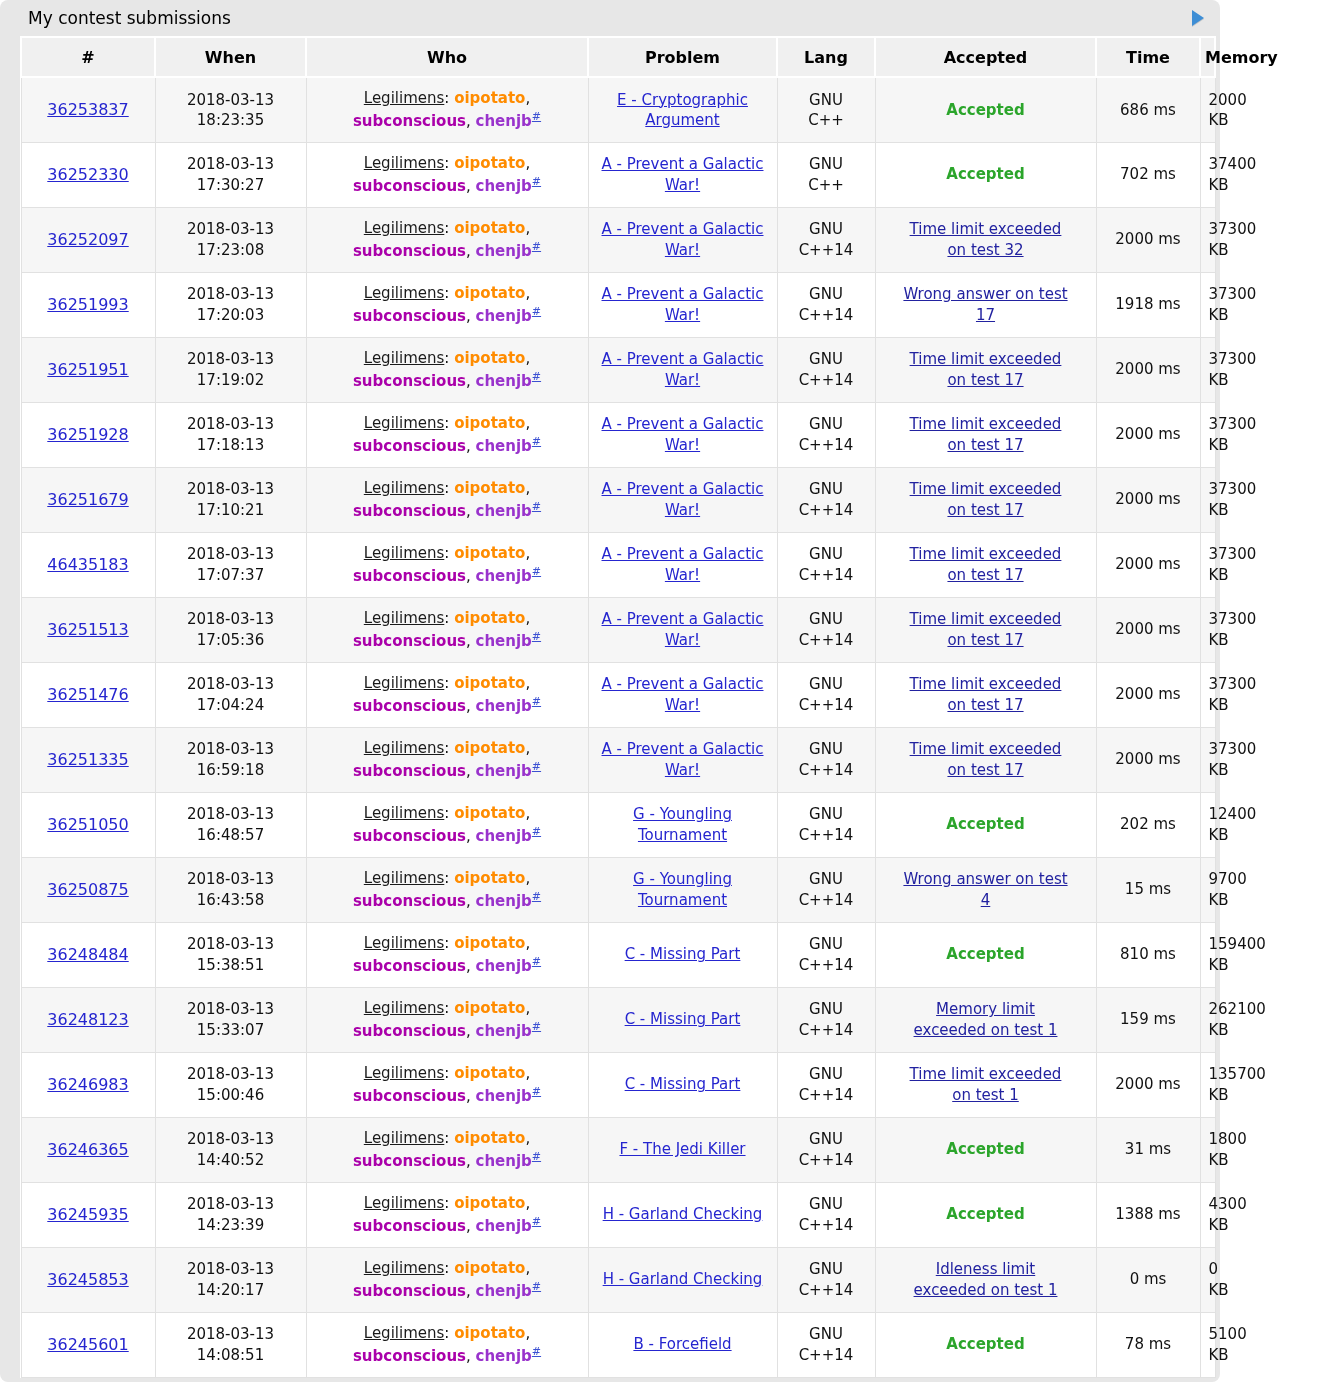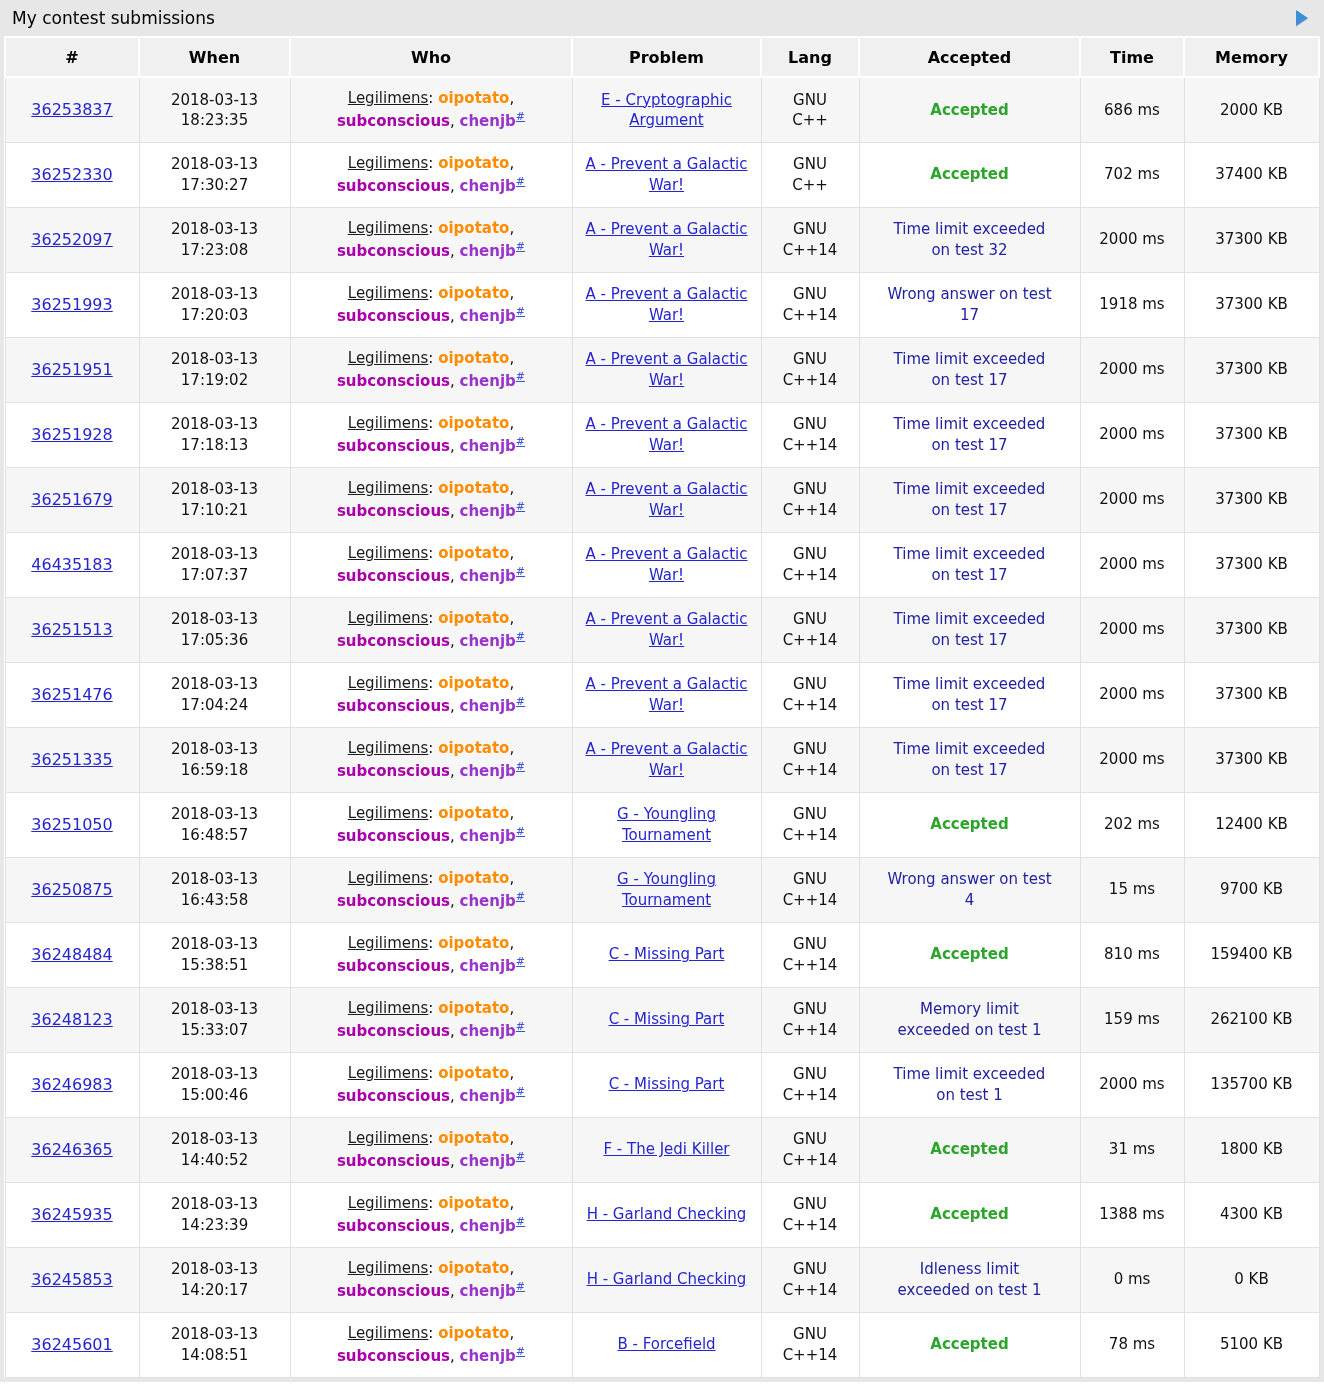--- a/index.html
+++ b/index.html
@@ -1,19 +1,19 @@
 <!DOCTYPE html>
 <html style="--accepted: #2BA52B; --rejected: #2222A0; --link: #2525CF; --marker: #3B50D2;"><head>
 <meta charset="utf-8">
 <style>
   html,body{margin:0;padding:0;background:#ffffff;}
   body{font-family:"DejaVu Sans","Liberation Sans",sans-serif;color:#111;}
   .datatable{
-    width:1324px;box-sizing:border-box;background:#E7E7E7;
-    border-radius:0;padding:0 4px 4px 4px;
+    width:1220px;box-sizing:border-box;background:#E7E7E7;
+    border-radius:8px;padding:0 4px 4px 20px;
   }
   .caption{
     height:36px;display:flex;align-items:center;justify-content:space-between;
     padding:0 12px 0 8px;font-size:17px;color:#000;
   }
   .caption-title{white-space:nowrap;}
   .arrow-icon{
     width:0;height:0;display:inline-block;
     border-left:12px solid #3E8ED5;
     border-top:8px solid transparent;
@@ -46,21 +46,21 @@
   }
   .team-link{color:#1A1A1A;text-decoration:underline;}
   .who-cell{line-height:1.5;}
   .handle{font-weight:bold;text-decoration:none;}
   .member-marker{
     color:var(--marker,#3B50D2);text-decoration:underline;
     font-size:11px;
   }
   sup{vertical-align:super;line-height:0;}
   .verdict-accepted{color:var(--accepted,#2BA52B);font-weight:bold;text-align:right;}
-  .verdict-rejected{color:var(--rejected,#2222A0);display:inline-block;max-width:172px;}
+  .verdict-rejected{color:var(--rejected,#2222A0);display:inline-block;max-width:172px;text-decoration:underline;}
 </style>
 </head>
 <body>
 
 <div class="datatable">
   <div class="caption">
     <span class="caption-title">My contest submissions</span>
     <span class="arrow-icon"></span>
   </div>
   <table>

